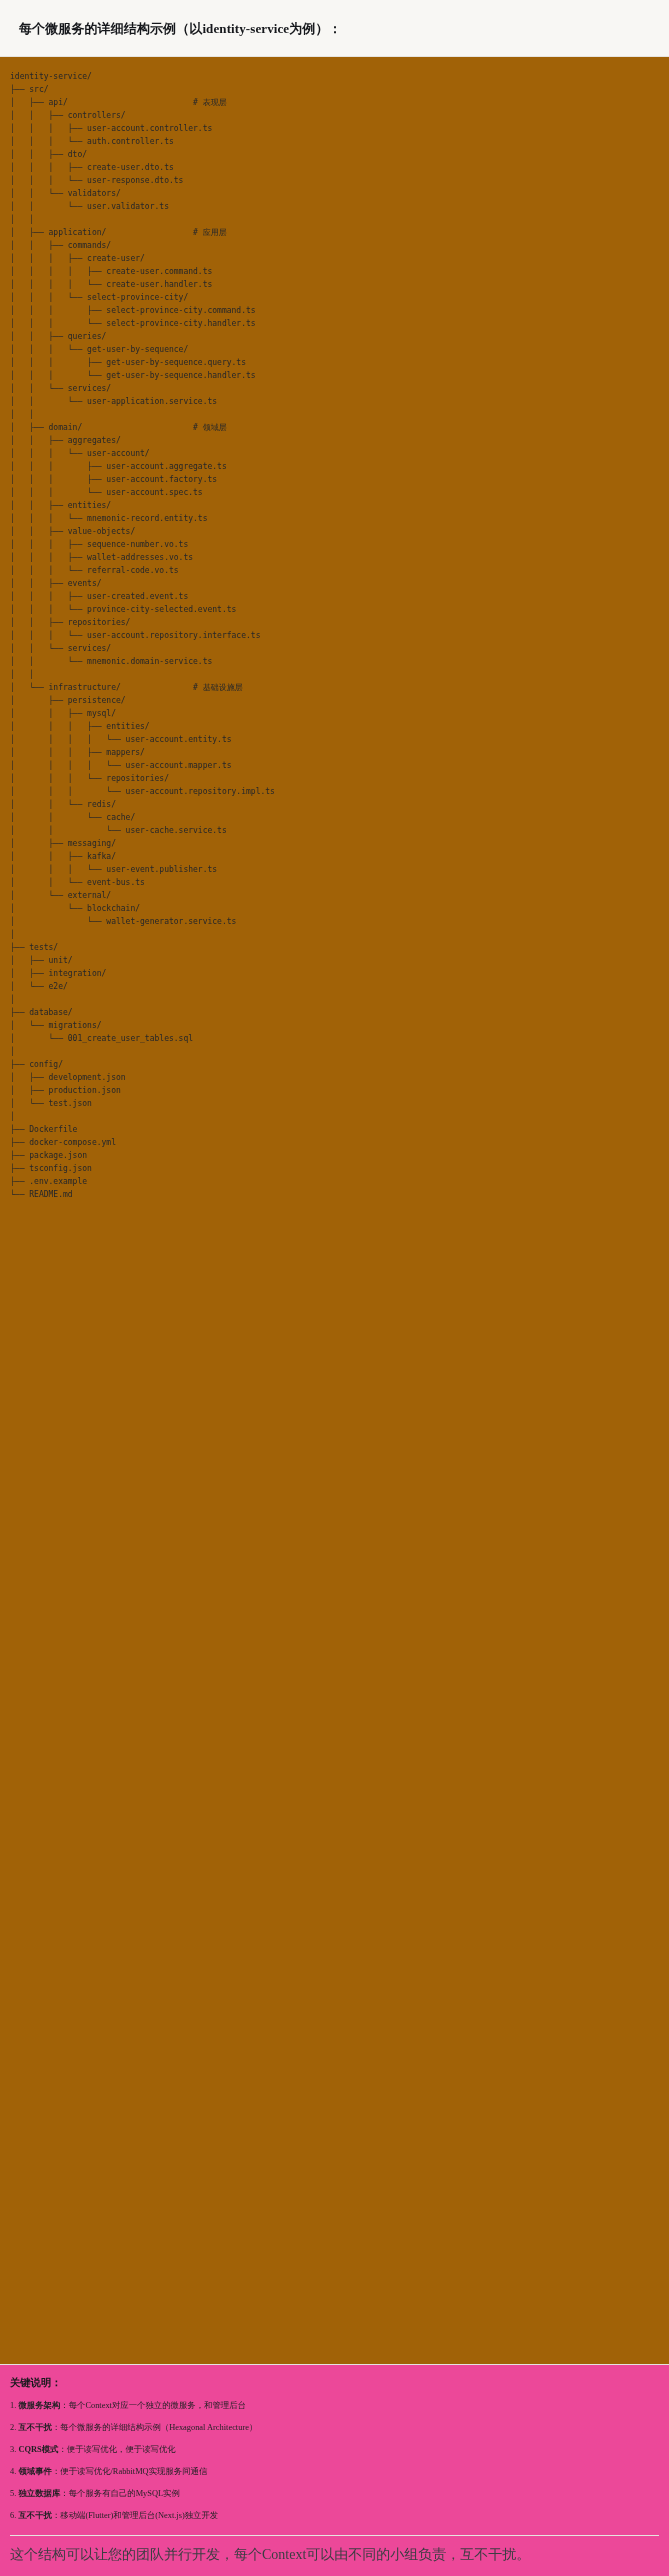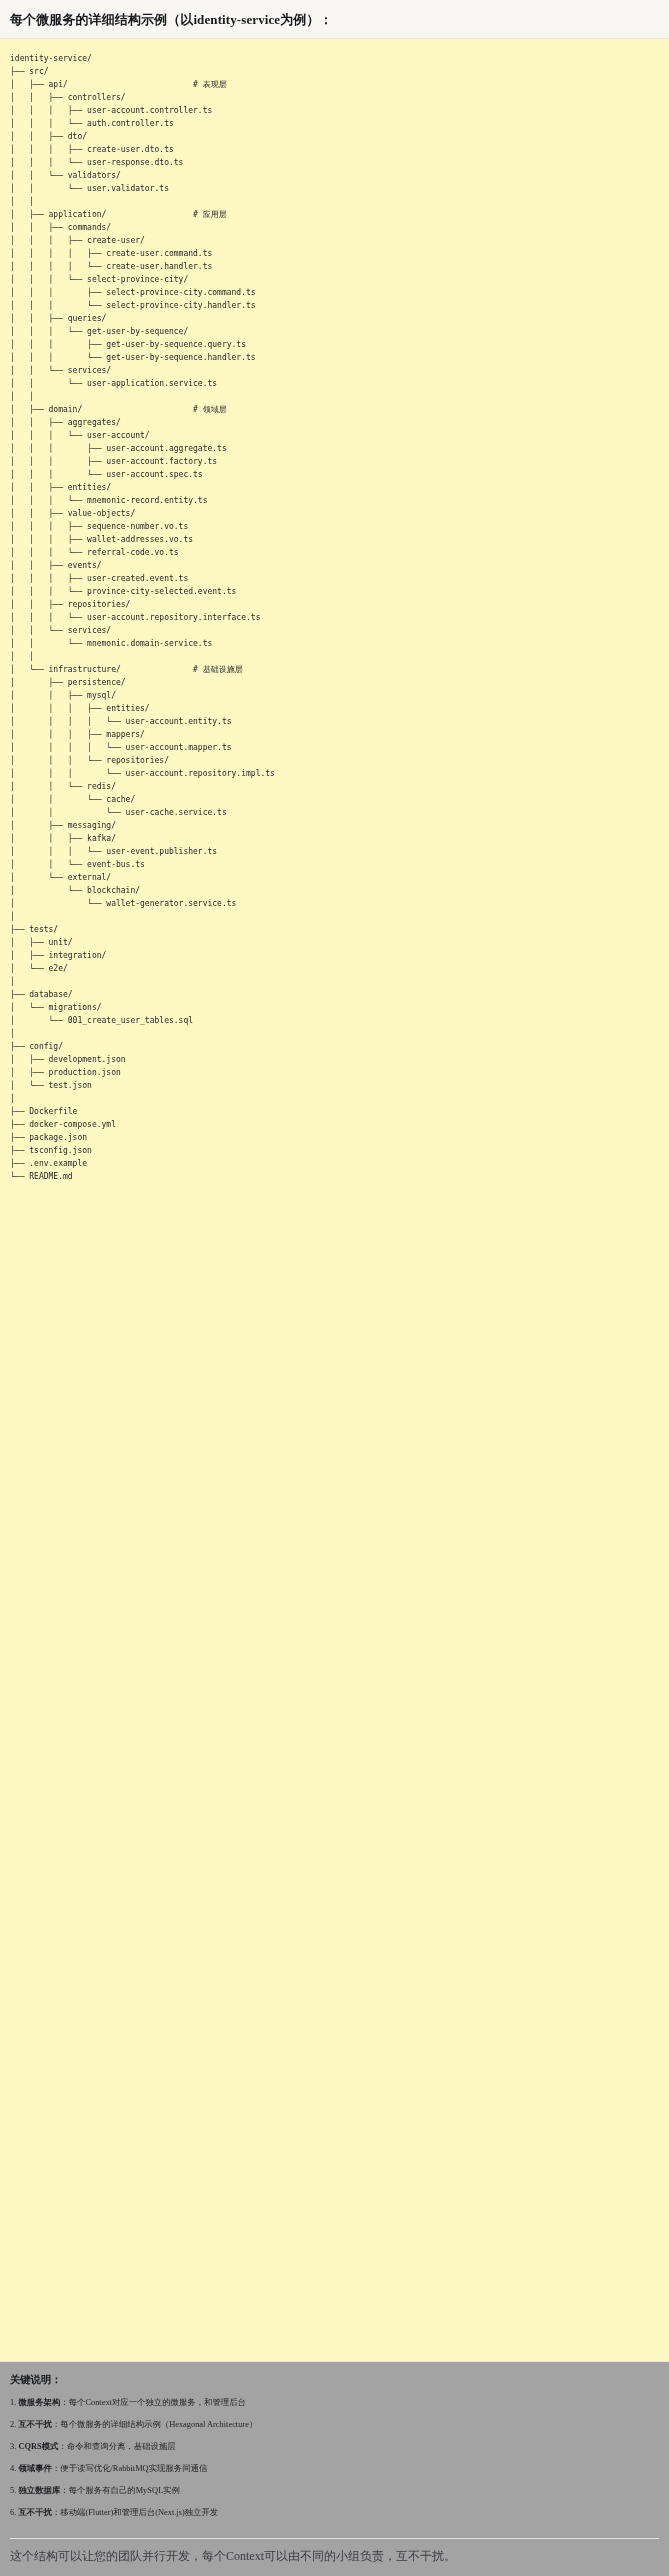--- a/index.html
+++ b/index.html
@@ -12,49 +12,49 @@
   }
   .page{width:669px;min-height:2576px;display:flex;flex-direction:column;}
 
   
   .header{
     background:#f8f7f4;
     padding:10.6px 10px 9.4px 10px;
     border-bottom:0.6px solid #e6e4df;
   }
   .header h1{
-    margin:0;
+    margin:9px;
     font-size:13px;
     line-height:1.35;
     font-weight:bold;
     letter-spacing:0.1px;
     color:#16181c;
     font-family:"Liberation Serif", serif;
   }
 
   
   .codeblock{
-    background:#fef9c3;
+    background:#a16207;
     padding:13.8px 10px 12.5px 10px;
     flex:1 1 auto;
     border-bottom:0.6px solid #e6e4df;
   }
   pre.tree{
     margin:0;
     font-family:"DejaVu Sans Mono","Liberation Mono",monospace;
     font-size:8px;
     line-height:13px;
     color:#24262a;
     white-space:pre;
     tab-size:4;
   }
 
   
   .notes{
-    background:#a3a3a3;
+    background:#ec4899;
     padding:11.3px 10px 10px 10px;
   }
   .notes h2{
     margin:0 0 10px 0;
     font-size:10.3px;
     font-weight:bold;
     color:#16181c;
     font-family:"Liberation Serif", serif;
   }
   ol.notelist{
@@ -70,22 +70,22 @@
     line-height:1.5;
     color:#1f2023;
     font-family:"Liberation Serif", serif;
   }
   ol.notelist li::before{
     content:counter(n) ". ";
     font-weight:normal;
   }
   ol.notelist li .lead{font-weight:bold;margin-top:16px;}
   .footer-note{
-    margin-top:18px;
-    font-size:12px;
+    margin-top:12px;
+    font-size:14px;
     line-height:1.6;
     color:#3b3d42;
     font-family:"Liberation Serif", serif;
     border-top:0.6px solid #e6e4df;
     padding-top:8.1px;
   }
 </style>
 </head>
 <body>
 
@@ -183,21 +183,21 @@
 ├── tsconfig.json
 ├── .env.example
 └── README.md</pre>
   </div>
 
   <div class="notes">
     <h2>关键说明：</h2>
     <ol class="notelist">
         <li><span class="lead">微服务架构</span><span>：每个Context对应一个独立的微服务，和管理后台</span></li>
         <li><span class="lead">互不干扰</span><span>：每个微服务的详细结构示例（Hexagonal Architecture）</span></li>
-        <li><span class="lead">CQRS模式</span><span>：命令和查询分离，基础设施层</span></li>
+        <li><span class="lead">CQRS模式</span><span>：便于读写优化，便于读写优化</span></li>
         <li><span class="lead">领域事件</span><span>：便于读写优化/RabbitMQ实现服务间通信</span></li>
         <li><span class="lead">独立数据库</span><span>：每个服务有自己的MySQL实例</span></li>
         <li><span class="lead">互不干扰</span><span>：移动端(Flutter)和管理后台(Next.js)独立开发</span></li>
       </ol>
     <div class="footer-note">这个结构可以让您的团队并行开发，每个Context可以由不同的小组负责，互不干扰。</div>
   </div>
 
 </div>
 
 

